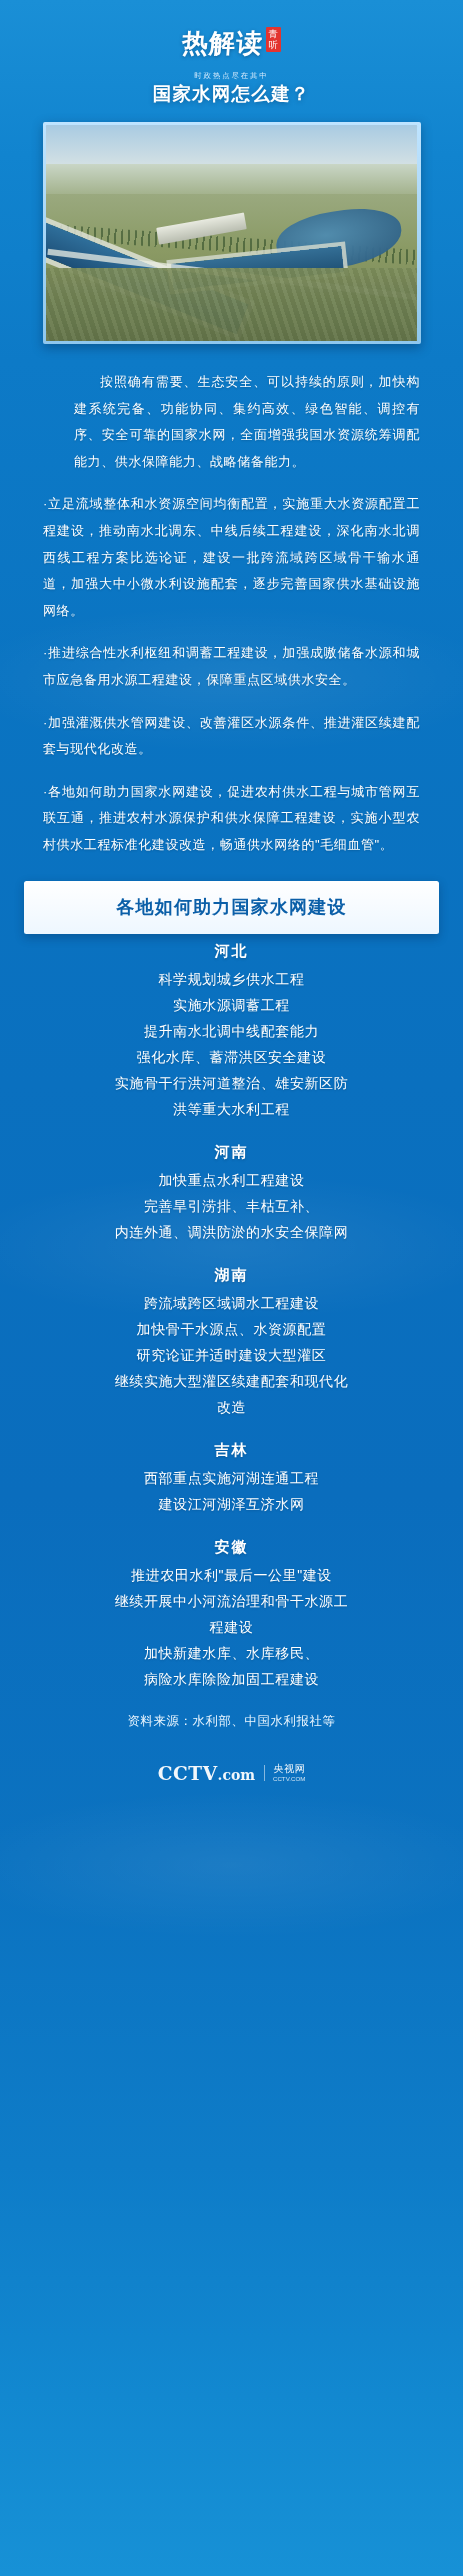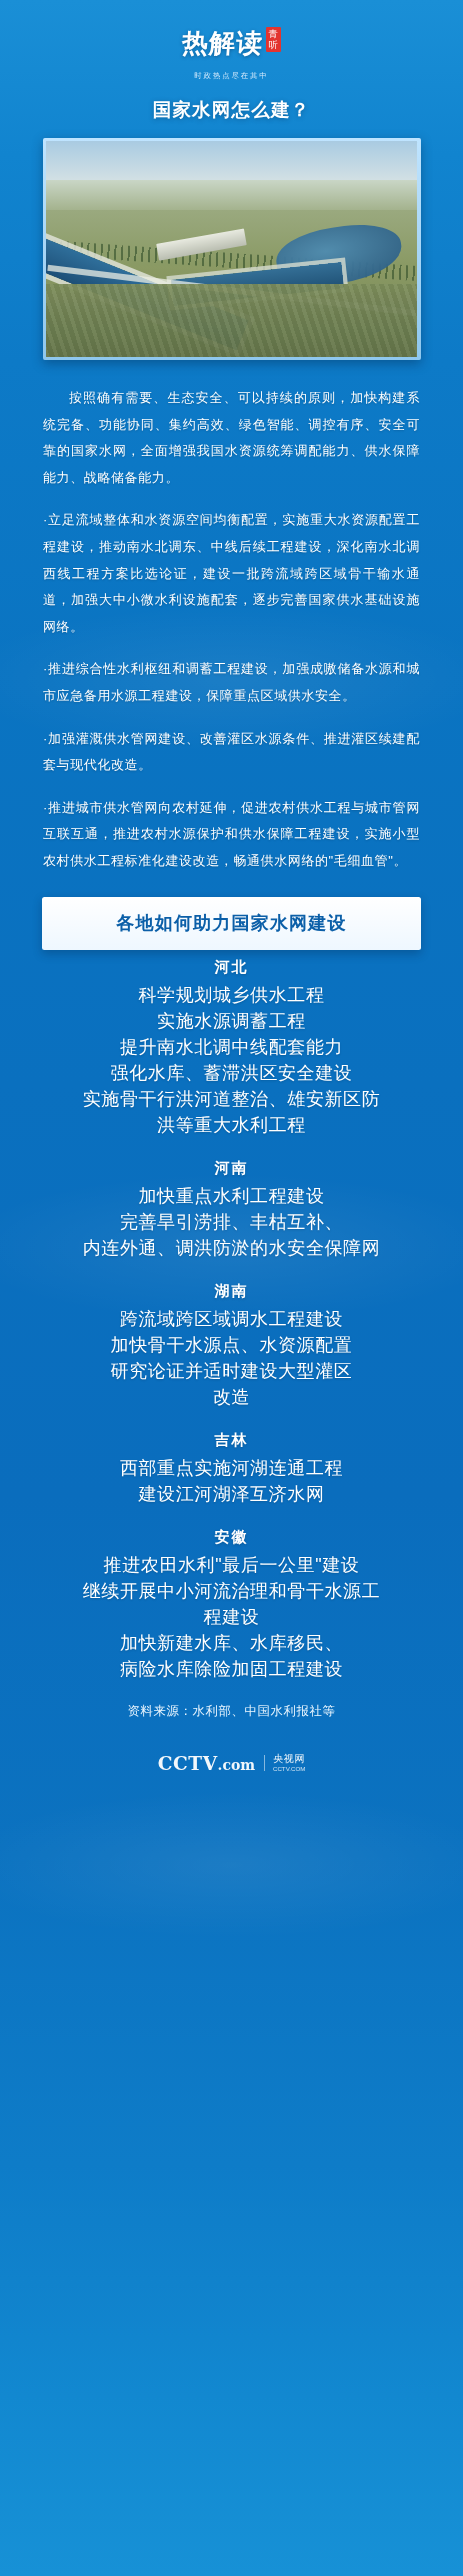--- a/index.html
+++ b/index.html
@@ -74,21 +74,20 @@
   }
   .logo-badge span { display: block; }
   .logo-sub {
     margin-top: 10px;
     font-size: 7.4px;
     letter-spacing: 1.9px;
     color: #dff0ff;
     opacity: 0.95;
   }
   .main-title {
-    margin-top: 16px;
     text-align: center;
     font-family: "DejaVu Serif", serif;
     font-weight: bold;
     font-size: 18.5px;
     letter-spacing: 1.2px;
     color: #ffffff;
     text-shadow: 0 1.2px 5px rgba(0,40,80,0.4);
   }
 
   
@@ -196,26 +195,26 @@
     width: 377px;
     margin: 25px auto 0 auto;
     color: #ffffff;
     font-size: 13px;
     line-height: 26.6px;
     letter-spacing: 0.6px;
     text-align: justify;
     text-shadow: 0 0.6px 1.9px rgba(0,40,70,0.28);
   }
   .para { margin-bottom: 16px; }
-  .para.indent { text-indent: 2em; }
+  .para.indent { text-indent: 2em; margin-left: 31px; }
 
   
   .banner {
     position: relative;
-    width: 379px;
+    width: 415px;
     margin: 22px auto 0 auto;
     height: 53px;
     background: linear-gradient(180deg,#ffffff,#eef7ff);
     border-radius: 2.5px;
     box-shadow: 0 3.7px 10px rgba(0,30,60,0.28);
     display: flex;
     align-items: center;
     justify-content: center;
   }
   .banner-text {
@@ -237,21 +236,21 @@
   .prov-name {
     font-family: "DejaVu Serif", serif;
     font-weight: bold;
     font-size: 15px;
     letter-spacing: 1.9px;
     margin-bottom: 5px;
     color: #ffffff;
     text-shadow: 0 0.6px 2.5px rgba(0,40,70,0.3);
   }
   .prov-line {
-    font-size: 18px;
+    font-size: 14px;
     line-height: 26px;
     letter-spacing: 0.6px;
     text-shadow: 0 0.6px 1.9px rgba(0,40,70,0.25);
     text-align: center;
   }
 
   
   .source {
     width: 395px;
     margin: 18.5px auto 0 auto;
@@ -279,21 +278,21 @@
   .cctv-logo .dotcom { font-size: 14px; letter-spacing: 0; }
   .footer-divider {
     width: 0.6px; height: 16px; background: rgba(255,255,255,0.5);
   }
   .yangshi {
     font-size: 10px;
     color: #ffffff;
     opacity: 0.95;
     letter-spacing: 0.6px;
     line-height: 1.2;
-    text-align: center;
+    text-align: right;
   }
   .yangshi small { display:block; font-size: 6.2px; letter-spacing: 0; opacity: .85;}
 </style>
 </head>
 <body>
 
 <div class="page">
 
   <div class="wave w1"></div>
   <div class="wave w2"></div>
@@ -322,21 +321,21 @@
       <div class="road"></div>
       <div class="fields"></div>
     </div>
   </div>
 
   <div class="body-text">
     <div class="para indent">按照确有需要、生态安全、可以持续的原则，加快构建系统完备、功能协同、集约高效、绿色智能、调控有序、安全可靠的国家水网，全面增强我国水资源统筹调配能力、供水保障能力、战略储备能力。</div>
     <div class="para">·立足流域整体和水资源空间均衡配置，实施重大水资源配置工程建设，推动南水北调东、中线后续工程建设，深化南水北调西线工程方案比选论证，建设一批跨流域跨区域骨干输水通道，加强大中小微水利设施配套，逐步完善国家供水基础设施网络。</div>
     <div class="para">·推进综合性水利枢纽和调蓄工程建设，加强成嗷储备水源和城市应急备用水源工程建设，保障重点区域供水安全。</div>
     <div class="para">·加强灌溉供水管网建设、改善灌区水源条件、推进灌区续建配套与现代化改造。</div>
-    <div class="para">·推进城市供水管网向农村延伸，促进农村供水工程与城市管网互联互通，推进农村水源保护和供水保障工程建设，实施小型农村供水工程标准化建设改造，畅通供水网络的"毛细血管"。</div>
+    <div class="para">·各地如何助力国家水网建设，促进农村供水工程与城市管网互联互通，推进农村水源保护和供水保障工程建设，实施小型农村供水工程标准化建设改造，畅通供水网络的"毛细血管"。</div>
   </div>
 
   <div class="banner">
     <span class="banner-text">各地如何助力国家水网建设</span>
   </div>
 
   <div class="provinces">
 
     <div class="prov">
       <div class="prov-name">河北</div>
@@ -353,20 +352,21 @@
       <div class="prov-line">加快重点水利工程建设</div>
       <div class="prov-line">完善旱引涝排、丰枯互补、</div>
       <div class="prov-line">内连外通、调洪防淤的水安全保障网</div>
     </div>
 
     <div class="prov">
       <div class="prov-name">湖南</div>
       <div class="prov-line">跨流域跨区域调水工程建设</div>
       <div class="prov-line">加快骨干水源点、水资源配置</div>
       <div class="prov-line">研究论证并适时建设大型灌区</div>
+      <div class="prov-line">继续实施大型灌区续建配套和现代化</div>
       <div class="prov-line">改造</div>
     </div>
 
     <div class="prov">
       <div class="prov-name">吉林</div>
       <div class="prov-line">西部重点实施河湖连通工程</div>
       <div class="prov-line">建设江河湖泽互济水网</div>
     </div>
 
     <div class="prov">

